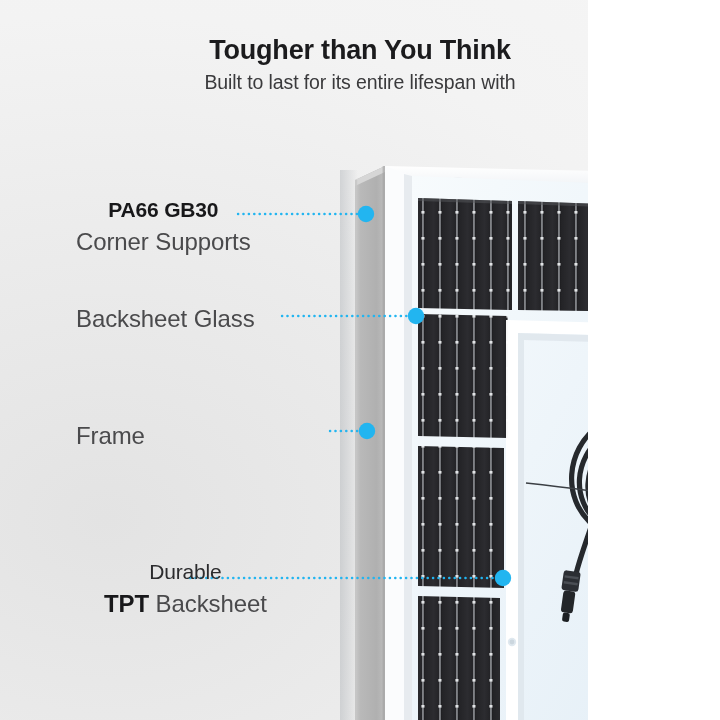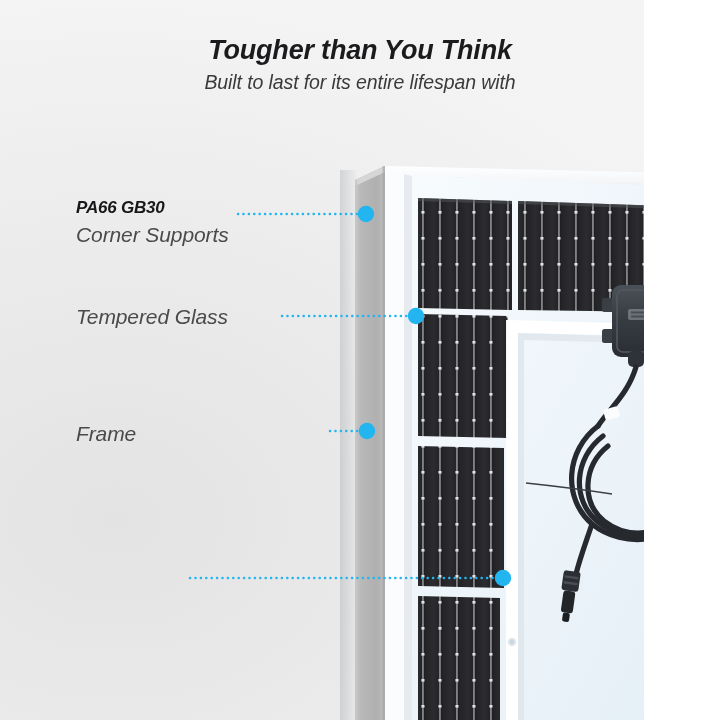--- a/index.html
+++ b/index.html
@@ -5,25 +5,24 @@
   * { margin:0; padding:0; box-sizing:border-box; }
 
   html, body {
     width:720px; height:720px;
     font-family:"Liberation Sans", sans-serif;
     overflow:hidden;
   }
 
   #stage {
     position:relative;
-    width:644px; height:720px;
+    width:588px; height:720px;
     background:
       radial-gradient(ellipse 900px 700px at 18% 72%, #e3e3e3 0%, #ececec 42%, #f3f3f3 72%, #f5f5f5 100%);
     overflow:hidden;
-    font-style:italic;
   }
 
   
   #heading {
     position:absolute; left:0; top:36px; width:720px;
     text-align:center;
     z-index:40;
   }
   #title {
     font-size:27px;
@@ -49,28 +48,29 @@
     z-index:5;
   }
 
   
   .callout {
     position:absolute;
     z-index:45;
     white-space:nowrap;
   }
   .c-l1 {
-    font-size:17px;
+    font-size:21px;
     color:#2b2b2d;
     font-weight:300;
     line-height:1.18;
     letter-spacing:-0.2px;
+    text-align:center;
   }
   .c-l2 {
-    font-size:21px;
+    font-size:24px;
     color:#4a4a4c;
     font-weight:300;
     line-height:1.3;
     margin-top:3px;
     letter-spacing:-0.1px;
   }
   .c-l1 b, .c-l2 b { font-weight:bold; color:#18181a; }
 
   #callout-1 { left:76px;  top:198px; }
   #callout-2 { left:76px;  top:300px; }
@@ -253,24 +253,32 @@
     <div class="c-l1">
       <b>PA66 GB30</b><span></span>
     </div>
     <div class="c-l2">
       <span>Corner Supports</span>
     </div>
   </div>
 
   <div class="callout" id="callout-2">
     <div class="c-l2">
-      <span>Tempered Glass</span>
+      <span>Backsheet Glass</span>
     </div>
   </div>
 
   <div class="callout" id="callout-3">
     <div class="c-l2">
       <span>Frame</span>
     </div>
   </div>
 
+  <div class="callout" id="callout-4">
+    <div class="c-l1">
+      <span>Durable</span>
+    </div>
+    <div class="c-l2">
+      <b>TPT</b><span> Backsheet</span>
+    </div>
+  </div>
 
 </div>
 
 </body></html>

